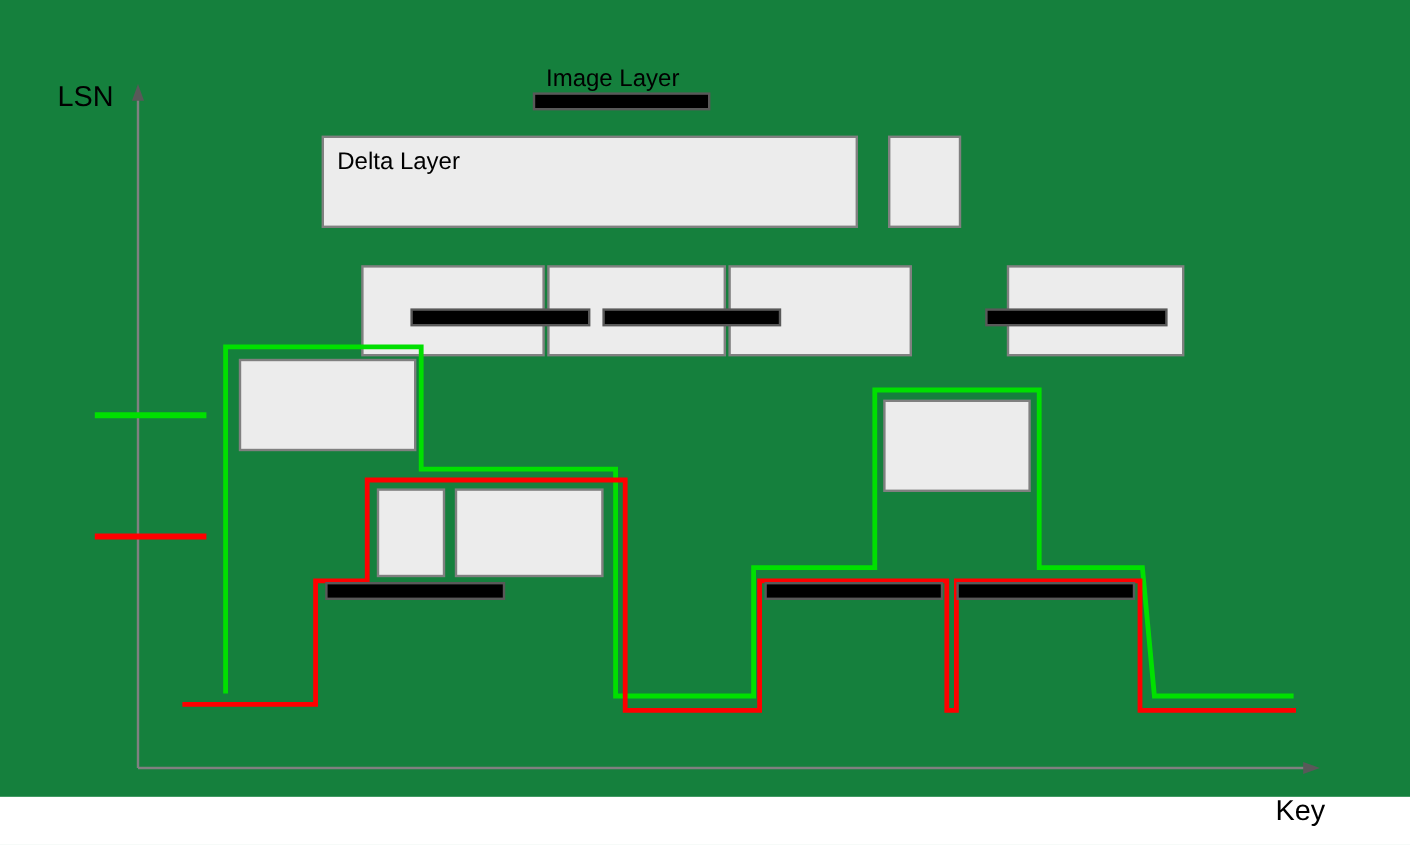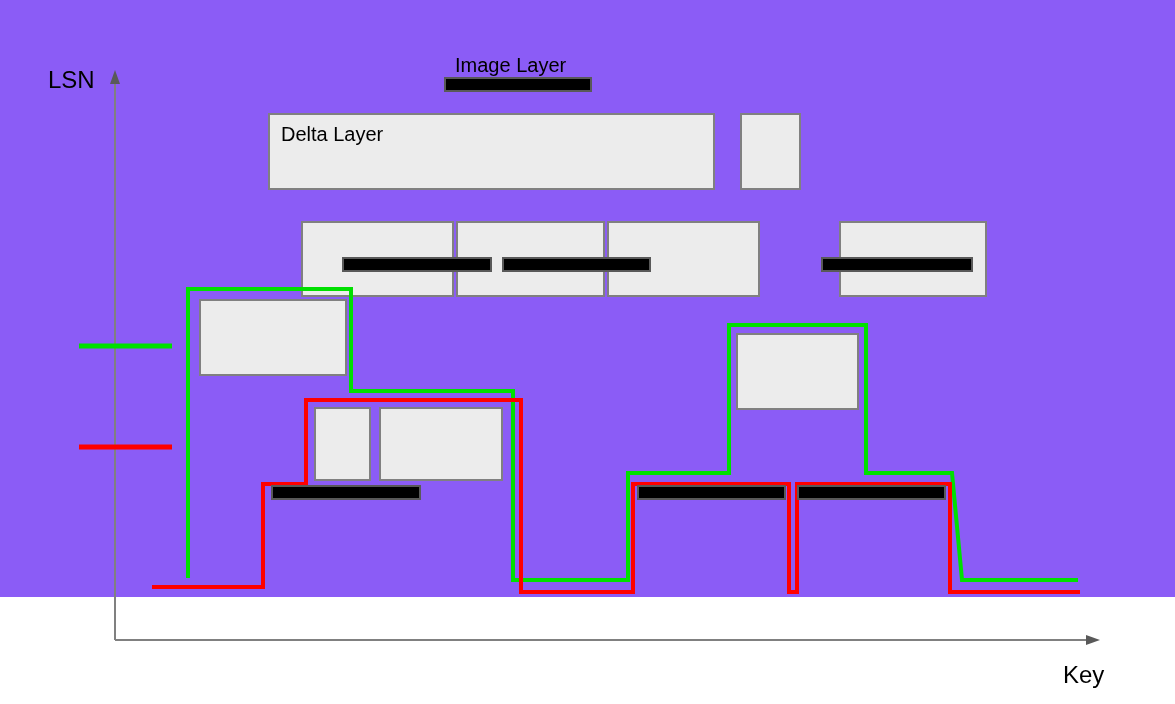--- a/index.html
+++ b/index.html
@@ -9,22 +9,22 @@
   }
   body {
     width: 1175px;
     height: 704px;
     font-family: "Liberation Sans", sans-serif;
     overflow: hidden;
   }
   #diagram-root {
     position: relative;
     width: 1175px;
-    height: 597px;
-    background: #8b5cf6;
+    height: 664px;
+    background: #15803d;
   }
   svg.canvas {
     position: absolute;
     top: 0;
     left: 0;
     width: 1175px;
     height: 704px;
     display: block;
   }
   .axis-line {

